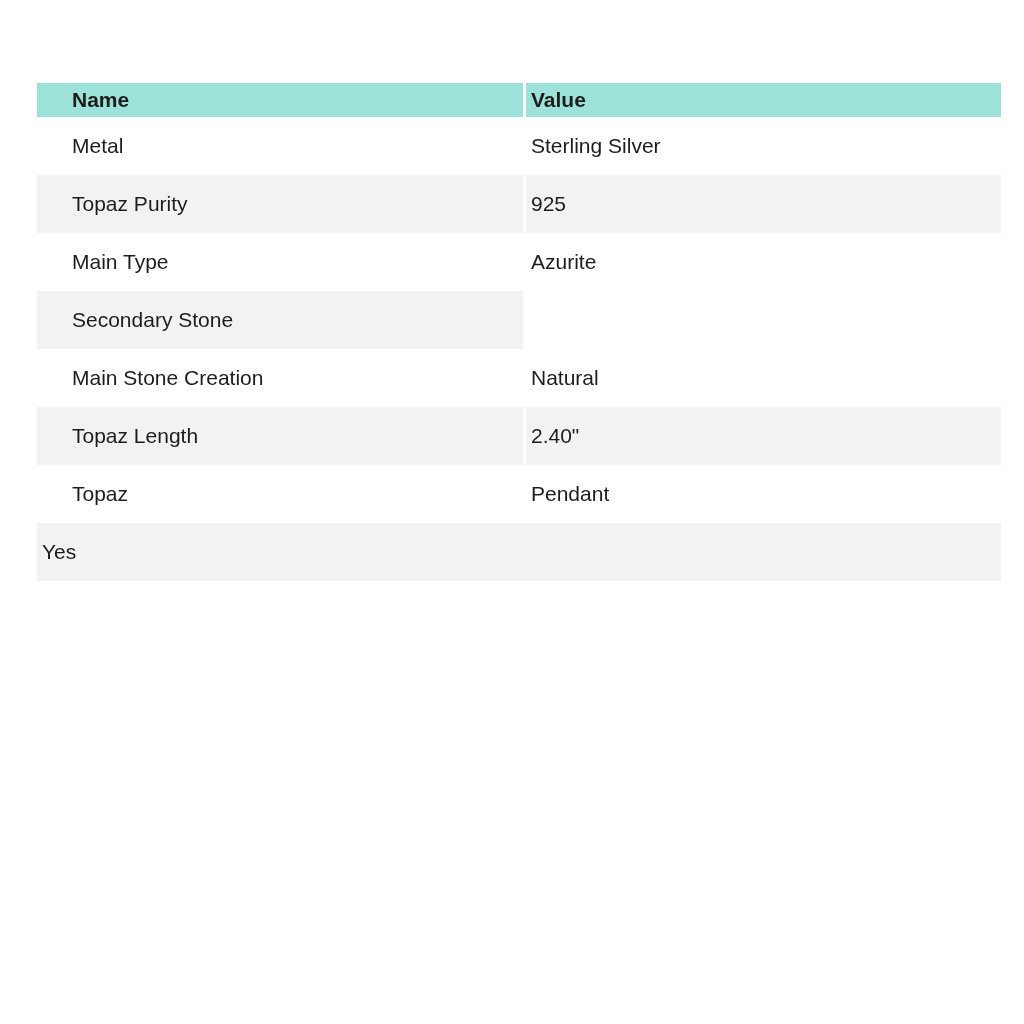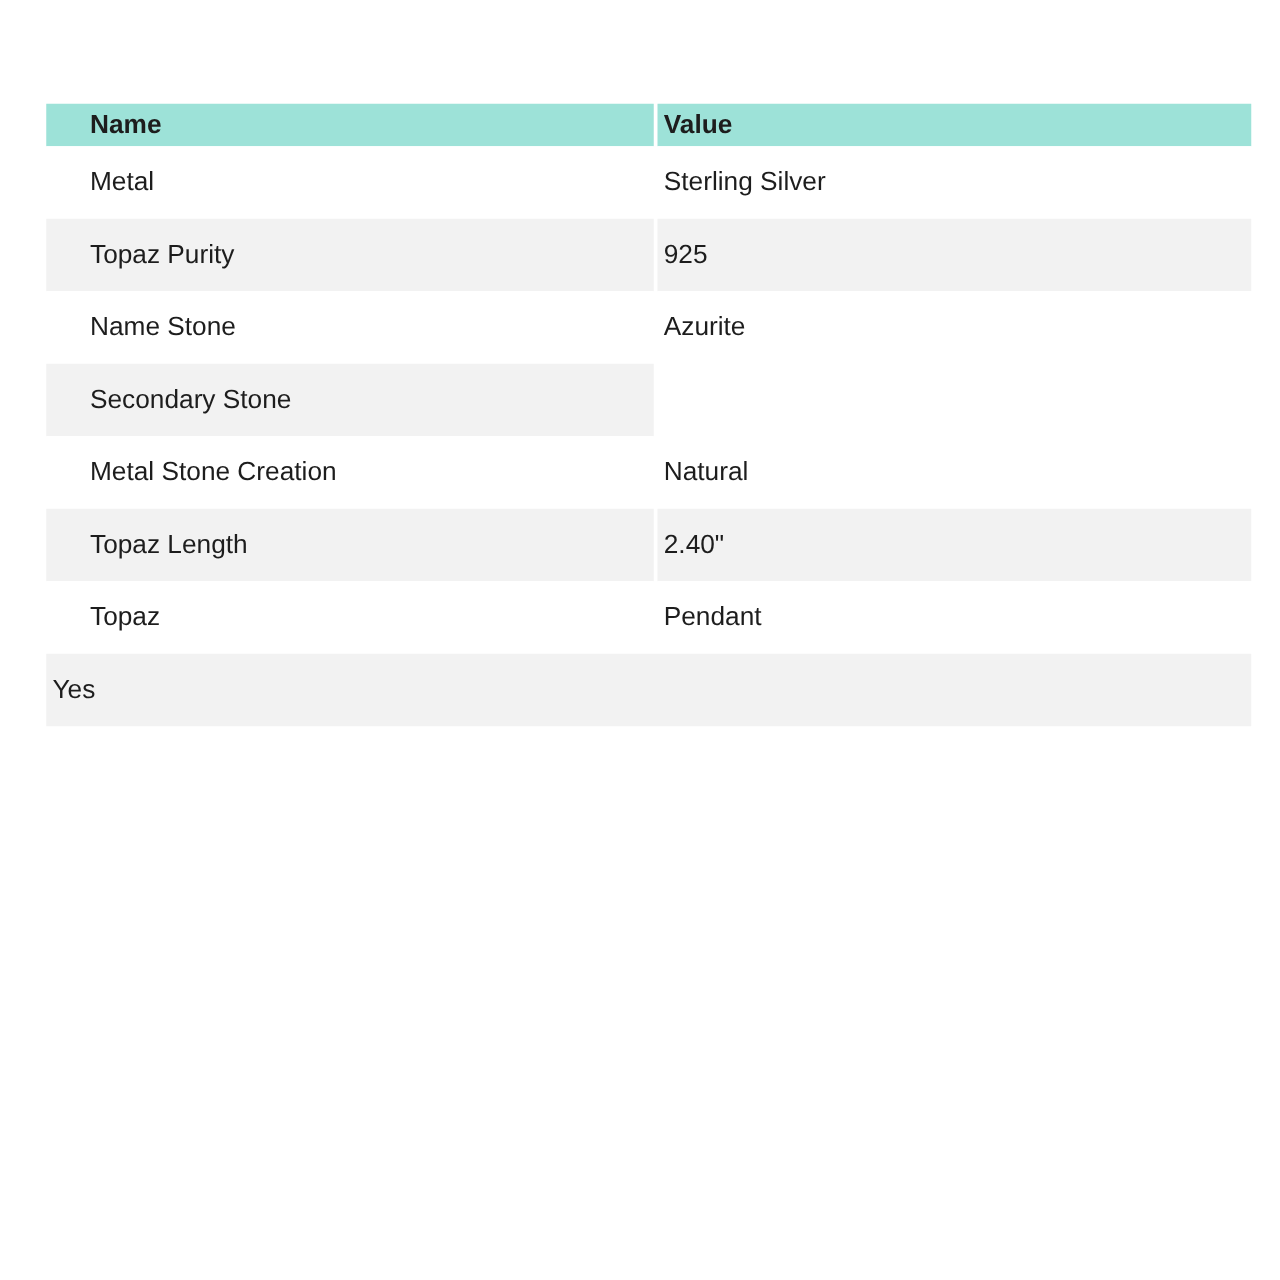--- a/index.html
+++ b/index.html
@@ -75,28 +75,28 @@
     <div id="table-body">
         <div class="row body">
           <div class="cell name">Metal</div>
           <div class="cell value">Sterling Silver</div>
         </div>
         <div class="row body alt">
           <div class="cell name">Topaz Purity</div>
           <div class="cell value">925</div>
         </div>
         <div class="row body">
-          <div class="cell name">Name Stone</div>
+          <div class="cell name">Main Type</div>
           <div class="cell value">Azurite</div>
         </div>
         <div class="row body alt">
           <div class="cell name">Secondary Stone</div>
         </div>
         <div class="row body">
-          <div class="cell name">Metal Stone Creation</div>
+          <div class="cell name">Main Stone Creation</div>
           <div class="cell value">Natural</div>
         </div>
         <div class="row body alt">
           <div class="cell name">Topaz Length</div>
           <div class="cell value">2.40"</div>
         </div>
         <div class="row body">
           <div class="cell name">Topaz</div>
           <div class="cell value">Pendant</div>
         </div>

